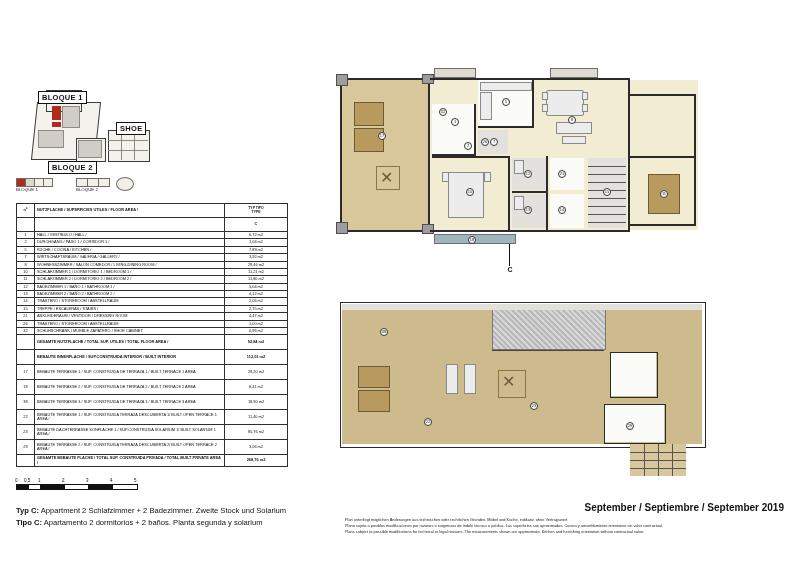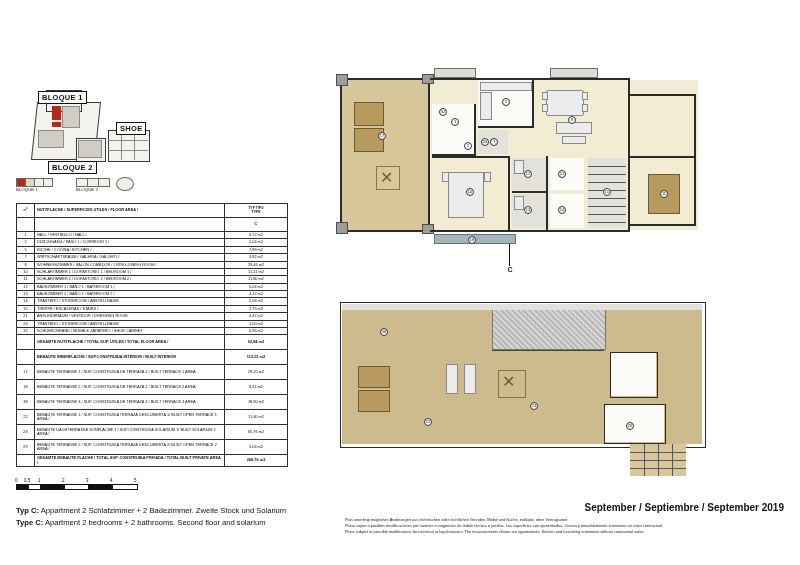--- a/index.html
+++ b/index.html
@@ -467,21 +467,21 @@
     <div class="sb-tick" style="left:70px;">3</div>
     <div class="sb-tick" style="left:94px;">4</div>
     <div class="sb-tick" style="left:118px;">5</div>
   </div>
 
   <div id="captions">
     <div class="cap">
       <b>Typ C:</b><span> Appartment 2 Schlafzimmer + 2 Badezimmer. Zweite Stock und Solarium</span>
     </div>
     <div class="cap">
-      <b>Type C:</b><span> Apartment 2 bedrooms + 2 bathrooms. Second floor and solarium</span>
+      <b>Tipo C:</b><span> Apartamento 2 dormitorios + 2 baños. Planta segunda y solarium</span>
     </div>
   </div>
 
   <div id="date-line">September / Septiembre / September 2019</div>
 
   <div id="disclaimer">
     <div>Plan unterliegt möglichen Änderungen aus technischen oder rechtlichen Gründen. Möbel und Küche, indikativ, ohne Vertragswert</div>
     <div>Plano sujeto a posibles modificaciones por razones o exigencias de índole técnica o jurídica. Las superficies son aproximadas. Cocina y amueblamiento orientativo sin valor contractual.</div>
     <div>Plans subject to possible modifications for technical or legal reasons. The measurements shown are approximate. Kitchen and furnishing orientation without contractual value.</div>
   </div>

